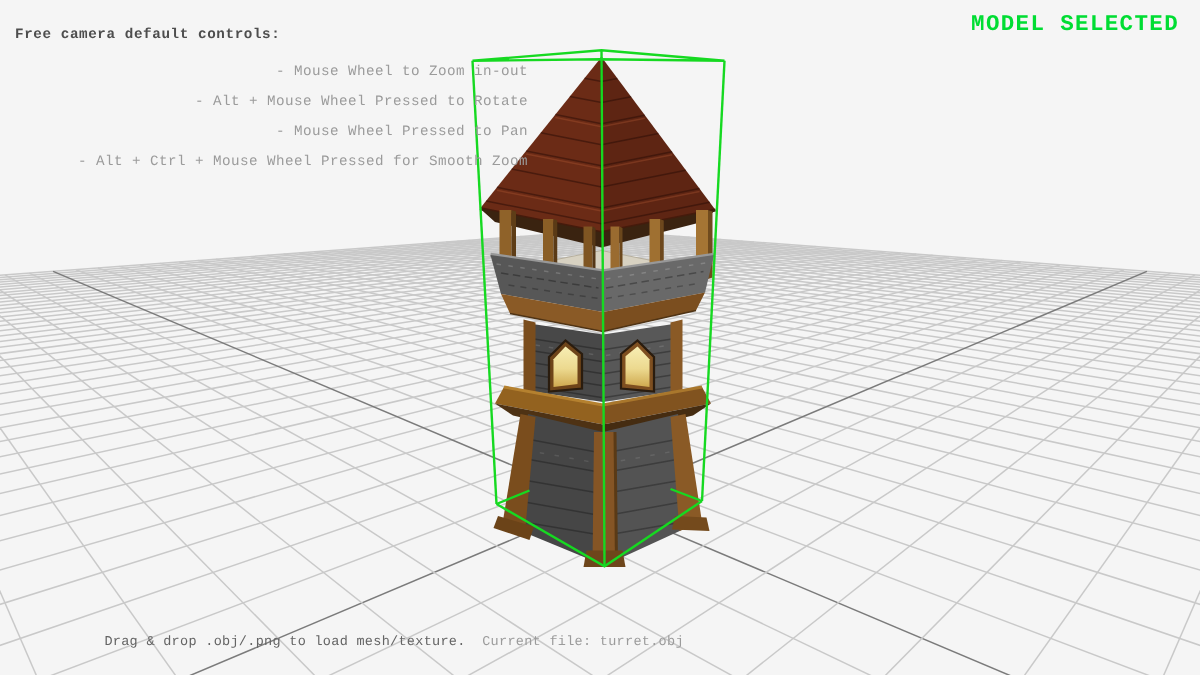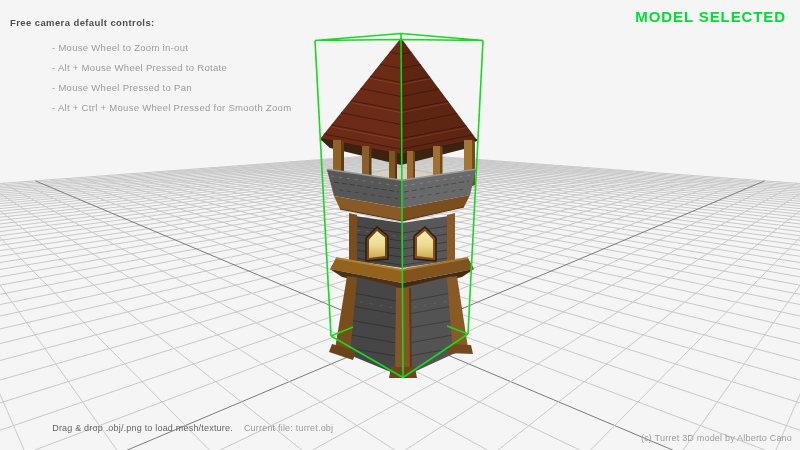--- a/index.html
+++ b/index.html
@@ -1,18 +1,18 @@
 <!DOCTYPE html>
 <html><head>
 <meta charset="utf-8">
 <style>
   html,body{margin:0;padding:0;}
   body{width:800px;height:450px;overflow:hidden;background:#e0e0e0;}
   .viewport{position:relative;width:800px;height:450px;background:#f5f5f5;overflow:hidden;
-            font-family:Liberation Sans, sans-serif;}
+            font-family:Liberation Mono, monospace;text-align:right;}
   svg{position:absolute;left:0;top:0;display:block;}
   .hud{position:absolute;inset:0;pointer-events:none;}
   .hud div, .hud span{pointer-events:auto;}
   .help-title{position:absolute;left:10px;top:17px;font-size:9.5px;font-weight:bold;
               color:#4e4e4e;letter-spacing:.4px;white-space:pre;}
   .help-list{position:absolute;left:20px;top:38px;font-size:9.5px;color:#9b9b9b;
              letter-spacing:.3px;margin-left:32px;}
   .help-list .help-item{height:20px;line-height:20px;white-space:pre;}
   .status-label{position:absolute;right:14px;top:8px;font-size:15px;font-weight:bold;
                 color:#00dd33;letter-spacing:.9px;white-space:pre;}
@@ -345,15 +345,14 @@
     <div class="help-list">
       <div class="help-item">- Mouse Wheel to Zoom in-out</div>
       <div class="help-item">- Alt + Mouse Wheel Pressed to Rotate</div>
       <div class="help-item">- Mouse Wheel Pressed to Pan</div>
       <div class="help-item">- Alt + Ctrl + Mouse Wheel Pressed for Smooth Zoom</div>
     </div>
     <div class="status-label">MODEL SELECTED</div>
     <div class="footer-left">
       <span class="drop-hint">Drag &amp; drop .obj/.png to load mesh/texture.</span><span class="current-file">Current file: turret.obj</span>
     </div>
-    <div class="footer-right">(c) Turret 3D model by Alberto Cano</div>
   </div>
 </div>
 
 </body></html>

